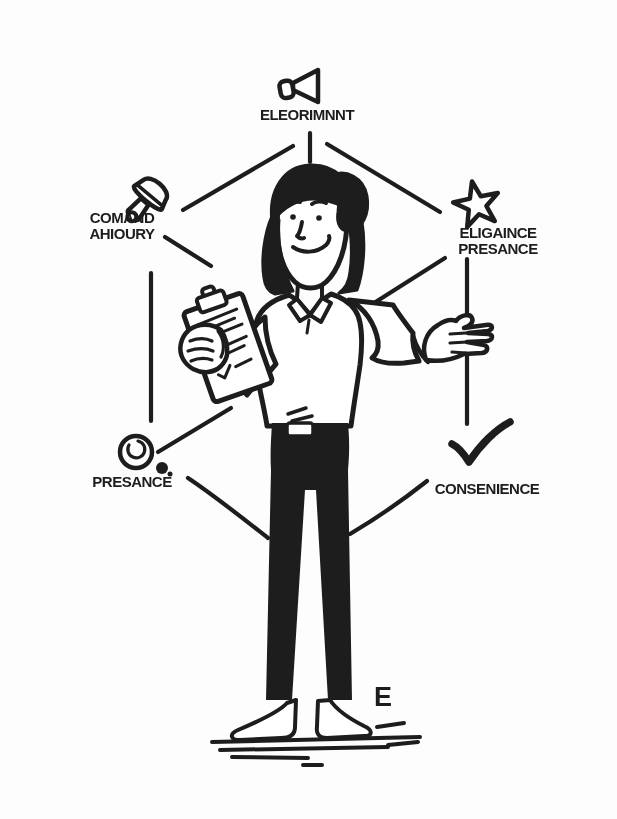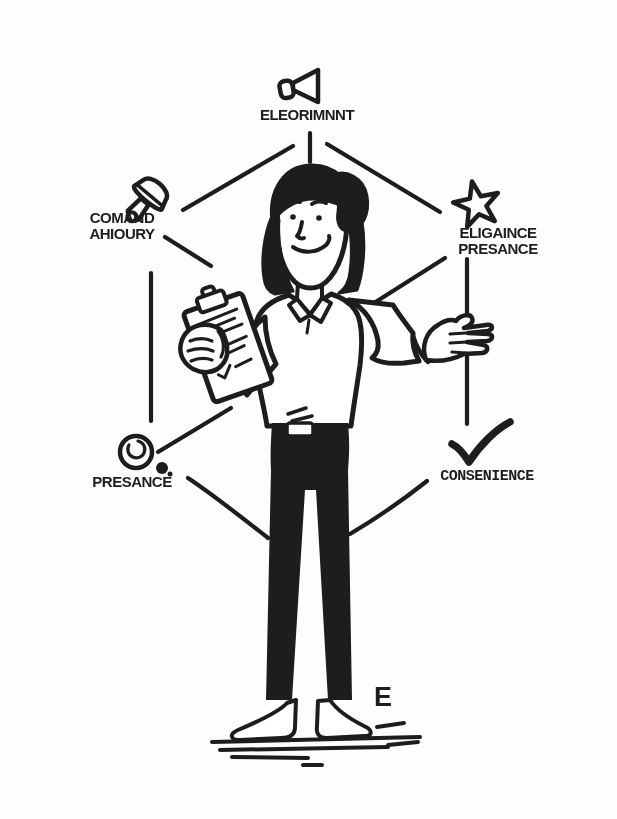--- a/index.html
+++ b/index.html
@@ -202,19 +202,19 @@
 
   <div class="node-label" style="left:498px; top:225px;">
     <div>ELIGAINCE</div>
     <div>PRESANCE</div>
   </div>
 
   <div class="node-label" style="left:132px; top:474px;">
     <span>PRESANCE</span>
   </div>
 
-  <div class="node-label" style="left:487px; top:469px;font-family:Liberation Mono, monospace;">
+  <div class="node-label" style="left:487px; top:481px;">
     <span>CONSENIENCE</span>
   </div>
 
   <div class="stray-letter" style="left:374px; top:682px;">E</div>
 
 </div>
 
 </body></html>

